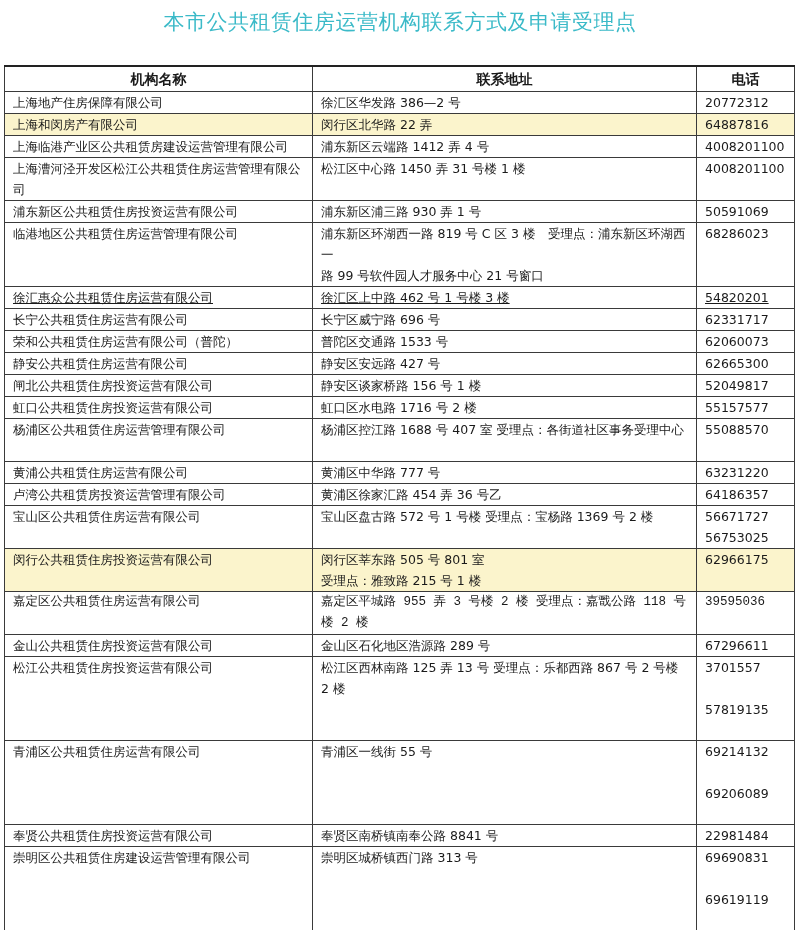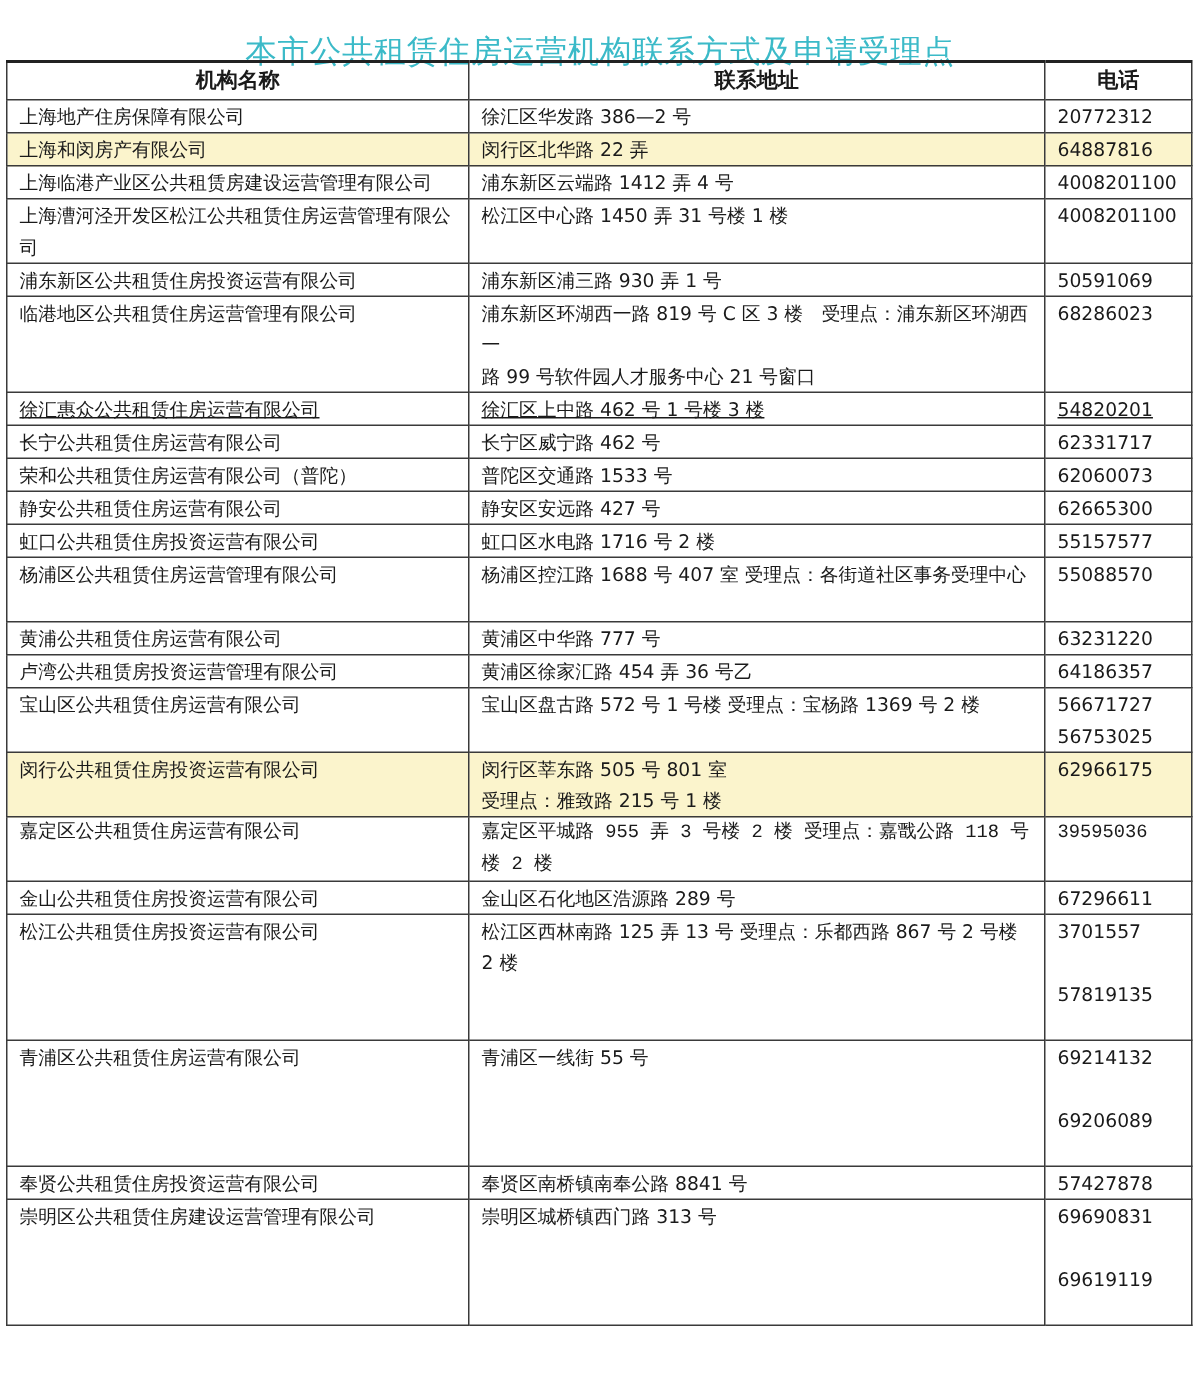--- a/index.html
+++ b/index.html
@@ -1,20 +1,20 @@
 <!DOCTYPE html>
 <html><head>
 <meta charset="utf-8">
 <style>
   html, body { margin: 0; padding: 0; background: #ffffff; }
   body { width: 800px; height: 930px; position: relative; overflow: hidden;
          font-family: "DejaVu Sans", "Liberation Sans", sans-serif; color: #1a1a1a; }
-  .title { position: absolute; left: 0; top: 20px; width: 800px; text-align: center;
+  .title { position: absolute; left: 0; top: 8px; width: 800px; text-align: center;
            font-size: 21px; color: #3bbac8; letter-spacing: 0.5px; }
-  table.contacts { position: absolute; left: 4px; top: 40px; width: 790px;
+  table.contacts { position: absolute; left: 4px; top: 65px; width: 790px;
                    border-collapse: collapse; table-layout: fixed; font-size: 12.5px; }
   table.contacts td, table.contacts th { border: 1.5px solid #3a3a3a; padding: 0 8px;
                    vertical-align: top; line-height: 21px; }
   table.contacts th { font-weight: bold; font-size: 14px; text-align: center; height: 24px;
                       line-height: 24px; border-top: 2px solid #222; }
   col.c1 { width: 308px; } col.c2 { width: 384px; } col.c3 { width: 98px; }
   tr.hl td { background: #fbf4cc; }
   td .line { display: block; }
   td.phone .line + .line { margin-top: 0; }
 </style>
@@ -97,21 +97,21 @@
         <td>
           <span class="line">徐汇区上中路 462 号 1 号楼 3 楼</span>
         </td>
         <td class="phone">
           <span class="line">54820201</span>
         </td>
       </tr>
       <tr style="height: 21px;">
         <td>长宁公共租赁住房运营有限公司</td>
         <td>
-          <span class="line">长宁区威宁路 462 号</span>
+          <span class="line">长宁区威宁路 696 号</span>
         </td>
         <td class="phone">
           <span class="line">62331717</span>
         </td>
       </tr>
       <tr style="height: 21px;">
         <td>荣和公共租赁住房运营有限公司（普陀）</td>
         <td>
           <span class="line">普陀区交通路 1533 号</span>
         </td>
@@ -119,20 +119,29 @@
           <span class="line">62060073</span>
         </td>
       </tr>
       <tr style="height: 21px;">
         <td>静安公共租赁住房运营有限公司</td>
         <td>
           <span class="line">静安区安远路 427 号</span>
         </td>
         <td class="phone">
           <span class="line">62665300</span>
+        </td>
+      </tr>
+      <tr style="height: 21px;">
+        <td>闸北公共租赁住房投资运营有限公司</td>
+        <td>
+          <span class="line">静安区谈家桥路 156 号 1 楼</span>
+        </td>
+        <td class="phone">
+          <span class="line">52049817</span>
         </td>
       </tr>
       <tr style="height: 21px;">
         <td>虹口公共租赁住房投资运营有限公司</td>
         <td>
           <span class="line">虹口区水电路 1716 号 2 楼</span>
         </td>
         <td class="phone">
           <span class="line">55157577</span>
         </td>
@@ -221,21 +230,21 @@
           <span class="line">69214132</span>
           <span class="line" style="margin-top: 21px;">69206089</span>
         </td>
       </tr>
       <tr style="height: 21px;">
         <td>奉贤公共租赁住房投资运营有限公司</td>
         <td>
           <span class="line">奉贤区南桥镇南奉公路 8841 号</span>
         </td>
         <td class="phone">
-          <span class="line">57427878</span>
+          <span class="line">22981484</span>
         </td>
       </tr>
       <tr style="height: 84px;">
         <td>崇明区公共租赁住房建设运营管理有限公司</td>
         <td>
           <span class="line">崇明区城桥镇西门路 313 号</span>
         </td>
         <td class="phone">
           <span class="line">69690831</span>
           <span class="line" style="margin-top: 21px;">69619119</span>

